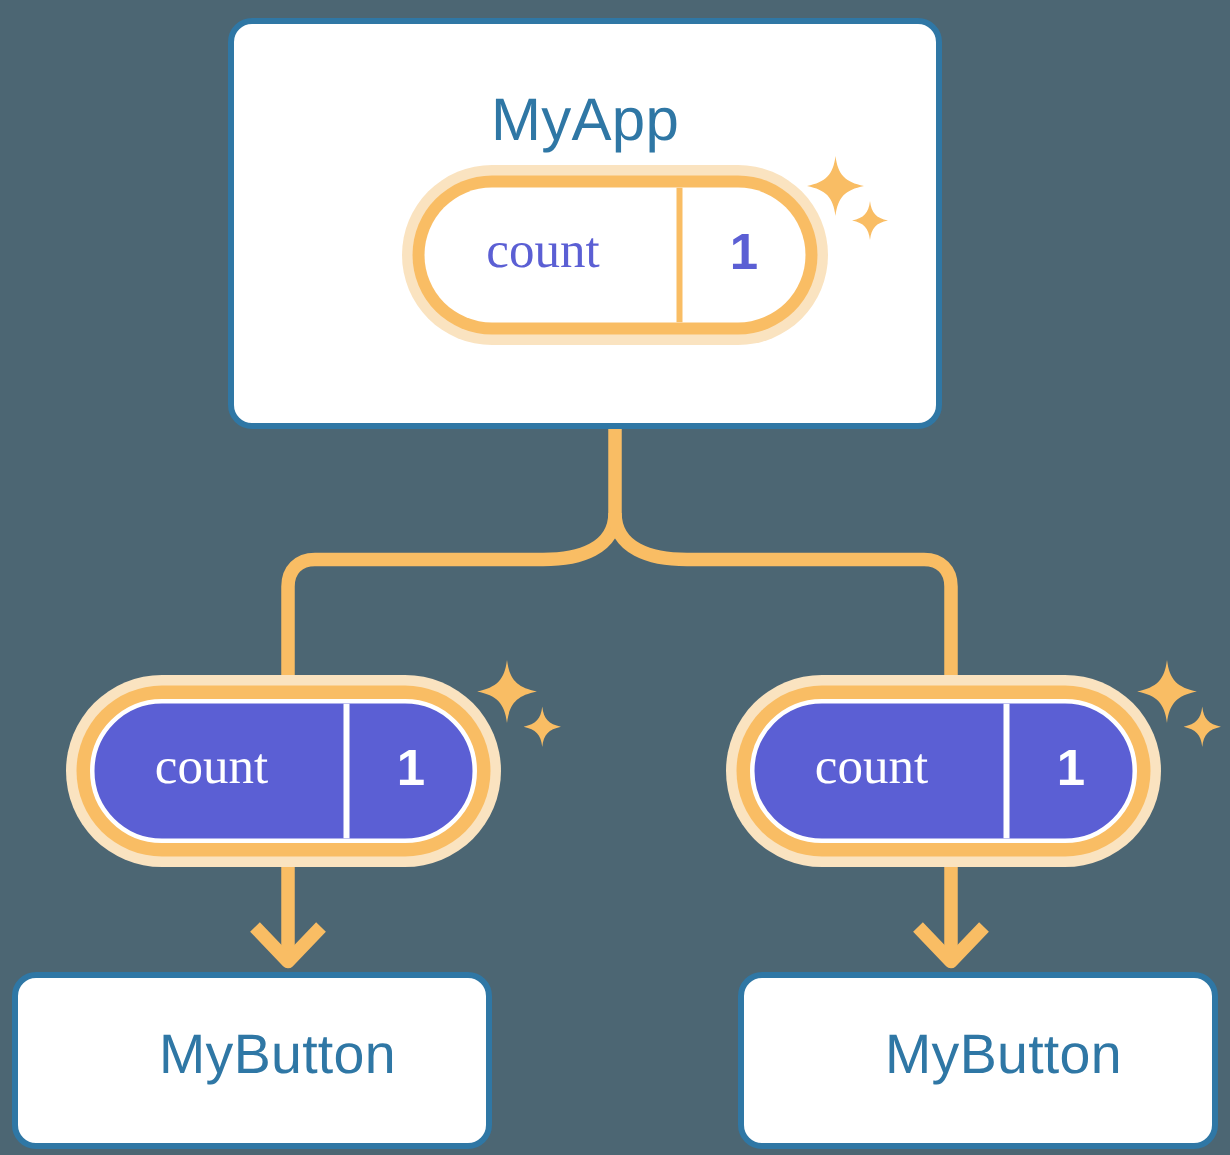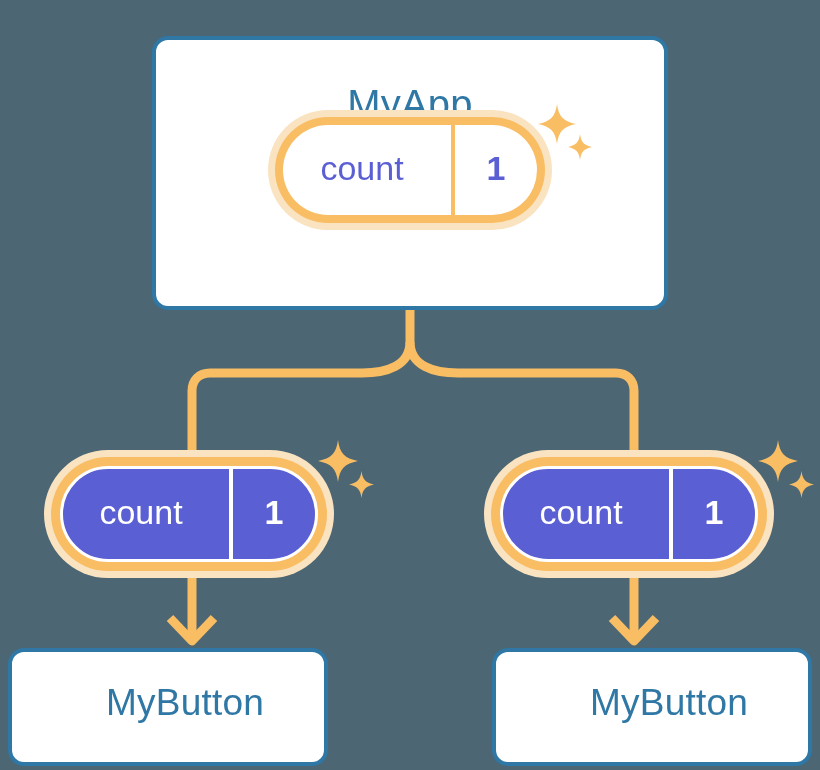--- a/index.html
+++ b/index.html
@@ -22,21 +22,21 @@
   .card-title{
     position:absolute;
     left:0;right:0;
     text-align:center;
     color:#2f77a5;
     font-weight:400;
     letter-spacing:.2px;
     white-space:nowrap;
   }
 
-  #app-card{left:152px;top:12px;width:516px;height:274px;margin-top:24px;}
+  #app-card{left:152px;top:12px;width:476px;height:274px;}
   #app-title{top:42px;font-size:40px;line-height:44px;}
 
   #btn-card-left{left:8px;top:648px;width:320px;height:118px;}
   #btn-card-right{left:492px;top:648px;width:320px;height:118px;}
   .btn-title{top:29px;font-size:37px;line-height:44px;padding-left:34px;}
 
   
   .pill{
     position:absolute;
     box-sizing:border-box;
@@ -59,21 +59,21 @@
     display:flex;
     align-items:stretch;
     overflow:hidden;
     box-sizing:border-box;
   }
   .pill-key,.pill-val{
     display:flex;align-items:center;justify-content:center;
     font-size:34px;font-weight:400;line-height:1;
     box-sizing:border-box;
   }
-  .pill-key{flex:1 1 auto;padding:0 24px 4px 14px;}
+  .pill-key{flex:1 1 auto;padding:0 24px 4px 14px;font-family:Liberation Serif, serif;}
   .pill-val{width:86px;font-weight:700;padding-bottom:4px;}
 
   
   .pill-white .pill-body{background:#ffffff;}
   .pill-white .pill-key{color:#5b5fd4;}
   .pill-white .pill-val{color:#5b5fd4;border-left:4px solid #f9bd64;}
 
   
   .pill-purple .pill-ring{background:#f9bd64;padding:9px;}
   .pill-purple .pill-body{background:#5b5fd4;border:3px solid #ffffff;}

